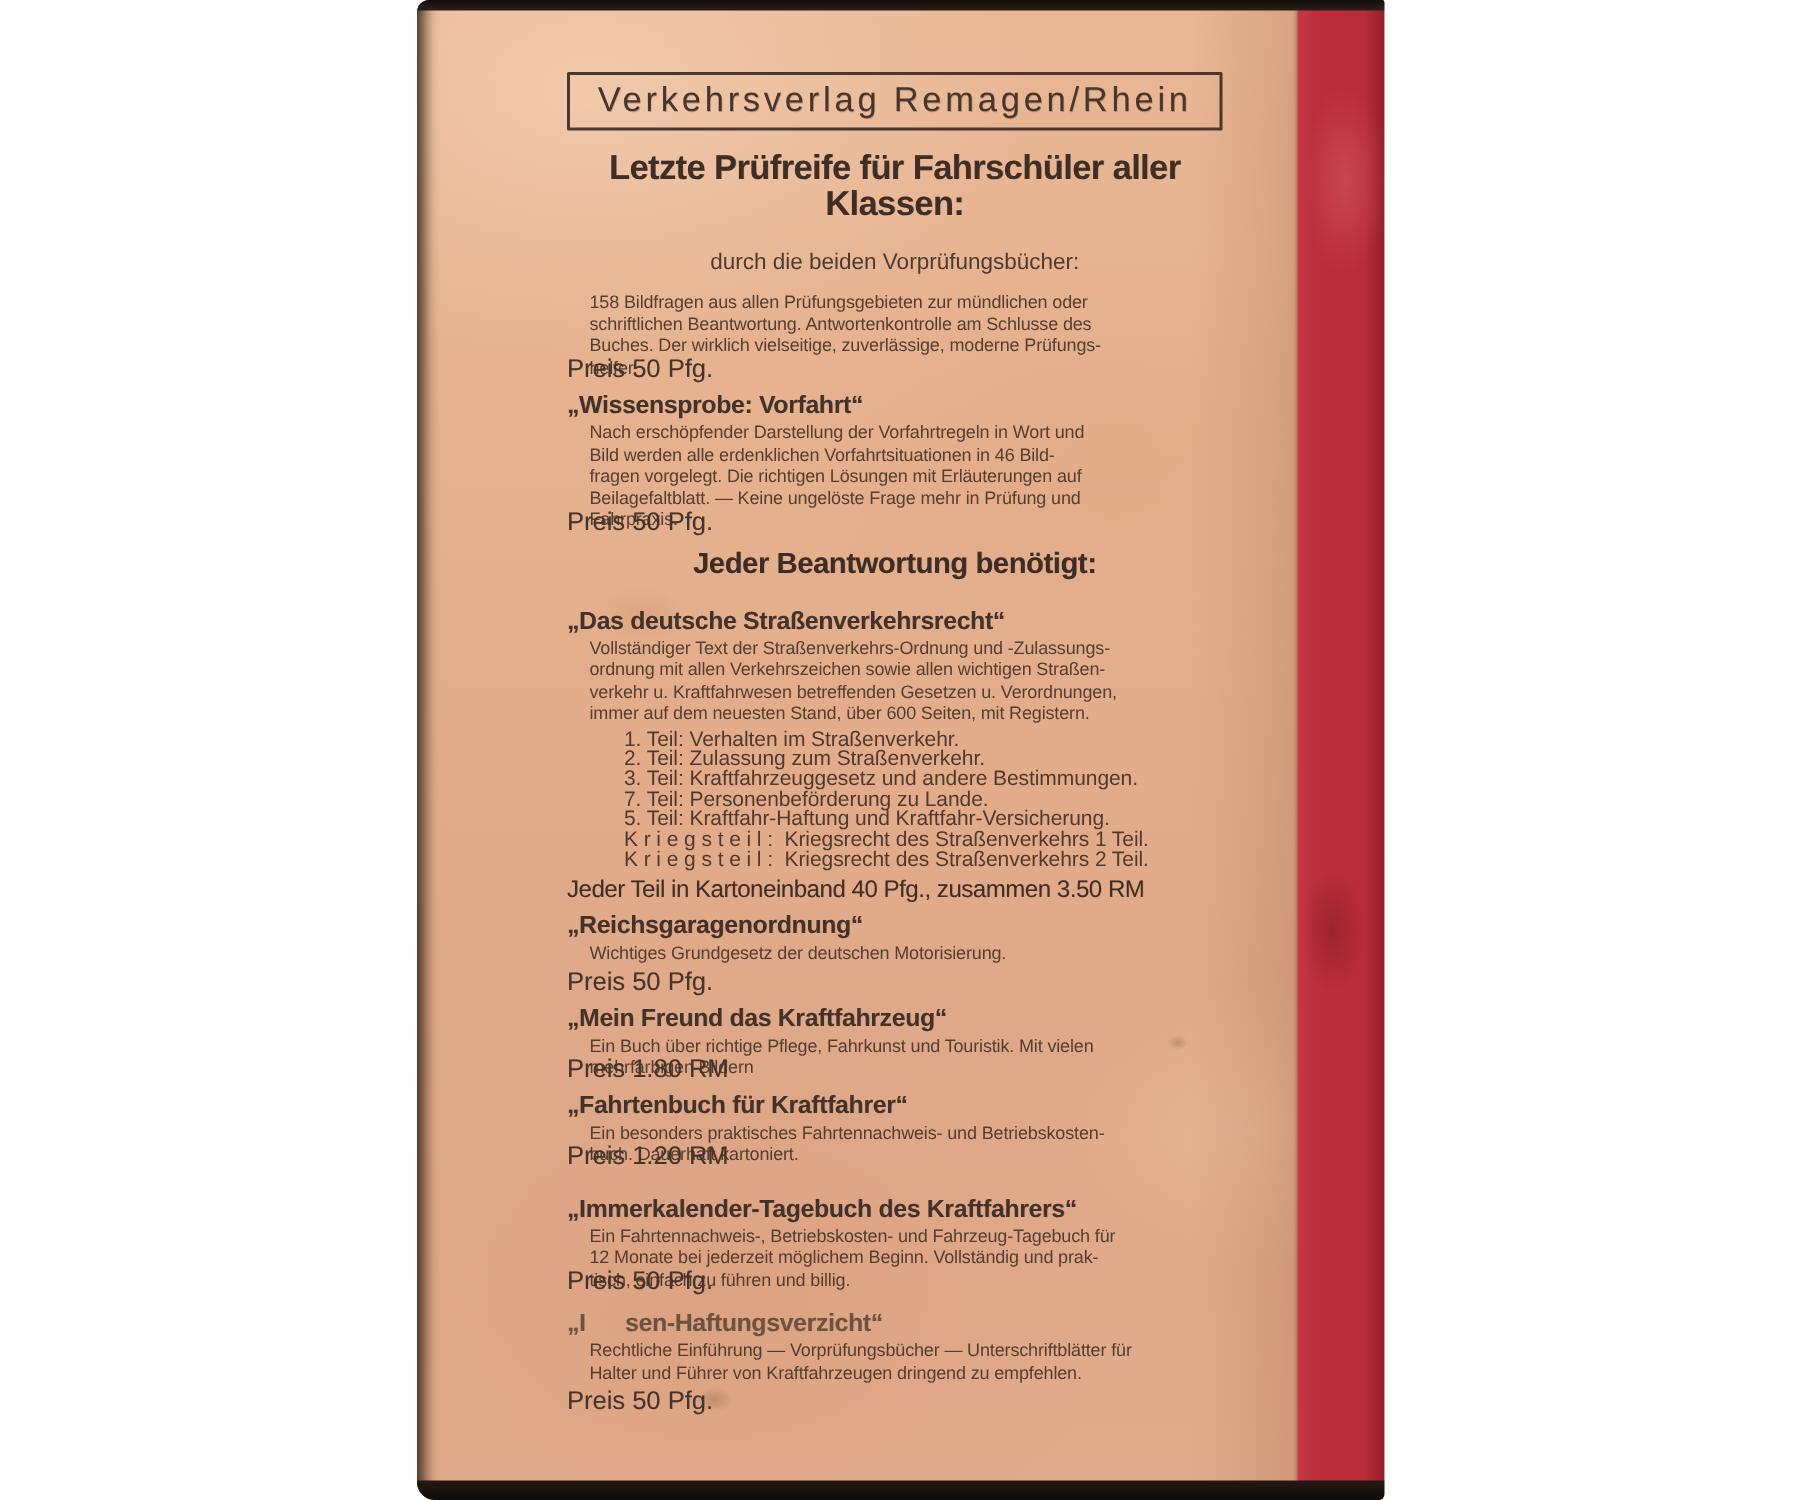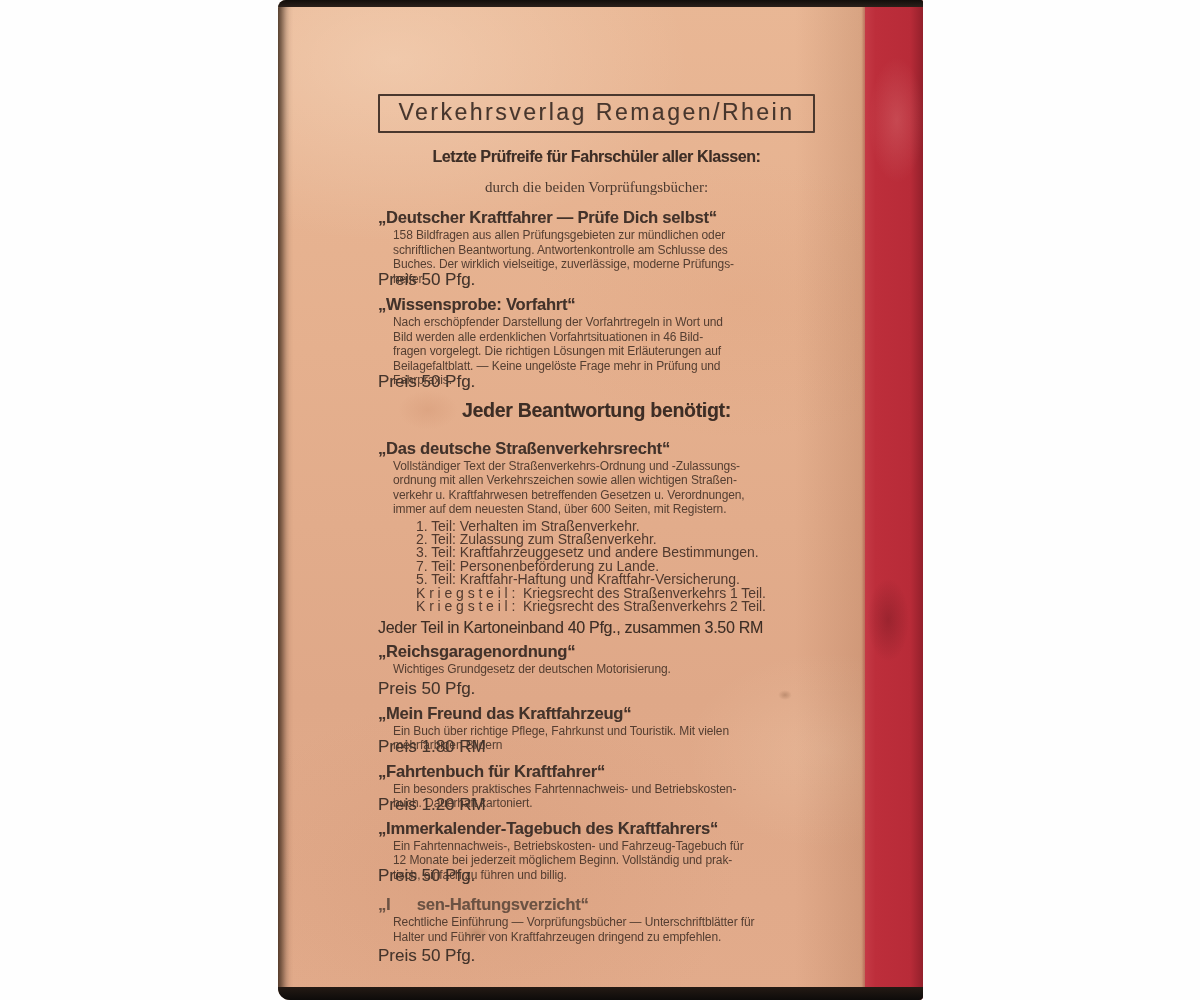--- a/index.html
+++ b/index.html
@@ -38,34 +38,34 @@
     background:linear-gradient(90deg, rgba(150,90,60,0), rgba(150,90,60,.22));
     pointer-events:none;
   }
   .stain{position:absolute;border-radius:50%;pointer-events:none;}
   .stain.s1{left:185px;top:925px;width:26px;height:16px;background:radial-gradient(ellipse, rgba(130,90,60,.35), transparent 70%);}
   .stain.s2{left:500px;top:690px;width:14px;height:10px;background:radial-gradient(ellipse, rgba(110,70,45,.3), transparent 70%);}
   .stain.s3{left:120px;top:390px;width:60px;height:40px;background:radial-gradient(ellipse, rgba(190,120,85,.18), transparent 70%);}
 
   
   .content{
-    position:absolute;left:100px;top:0;width:437px;padding-top:94px;
+    position:absolute;left:100px;top:0;width:437px;padding-top:48px;
     color:#4e3b31;
   }
   .pub-box{
     border:2.5px solid #4a382e;border-radius:1px;
     padding:3px 6px 5px;margin-bottom:12px;
     text-align:center;font-size:23px;letter-spacing:2.5px;color:#47362d;
     text-shadow:.4px .4px 0 rgba(74,56,46,.3);
   }
   .headline{
-    text-align:center;font-weight:bold;font-size:16px;line-height:24px;
+    text-align:center;font-weight:bold;font-size:23px;line-height:24px;
     letter-spacing:-.4px;color:#3e2e26;text-shadow:.3px .3px 0 rgba(62,46,38,.35);
   }
-  .subline{text-align:center;font-size:15px;line-height:20px;margin:8px 0 9px;color:#4c3a30;font-family:Liberation Serif, serif;}
+  .subline{text-align:center;font-size:15px;line-height:20px;margin:18px 0 9px;color:#4c3a30;}
   .bk-title{
     font-weight:bold;font-size:16.5px;line-height:22px;margin-top:5px;
     color:#42322a;letter-spacing:-.2px;white-space:pre-wrap;
     text-shadow:.3px .3px 0 rgba(66,50,42,.3);
   }
   .bk-title.faded{color:rgba(90,70,58,.8);}
   .bk-body{
     font-size:12px;line-height:14.5px;letter-spacing:-.1px;
     padding-left:15px;white-space:pre-line;color:rgba(72,52,41,.92);
   }
@@ -98,21 +98,20 @@
   <div class="content">
 
     <div class="pub-box">
       <span>Verkehrsverlag Remagen/Rhein</span>
     </div>
 
     <div class="headline">Letzte Prüfreife für Fahrschüler aller Klassen:</div>
     <div class="subline">durch die beiden Vorprüfungsbücher:</div>
 
     <div style="margin-top:3px;">
-      <div class="bk-title">„Deutscher Kraftfahrer — Prüfe Dich selbst“</div>
       <div class="bk-body">158 Bildfragen aus allen Prüfungsgebieten zur mündlichen oder
 schriftlichen Beantwortung. Antwortenkontrolle am Schlusse des
 Buches. Der wirklich vielseitige, zuverlässige, moderne Prüfungs-
 helfer.</div>
       <div class="price inline">Preis 50 Pfg.</div>
     </div>
 
     <div>
       <div class="bk-title">„Wissensprobe: Vorfahrt“</div>
       <div class="bk-body">Nach erschöpfender Darstellung der Vorfahrtregeln in Wort und
@@ -157,21 +156,21 @@
     </div>
 
     <div>
       <div class="bk-title">„Fahrtenbuch für Kraftfahrer“</div>
       <div class="bk-body">Ein besonders praktisches Fahrtennachweis- und Betriebskosten-
 buch. Dauerhaft kartoniert.</div>
       <div class="price inline">Preis 1.20 RM</div>
     </div>
 
     <div>
-      <div class="bk-title" style="margin-top:4px;">„Immerkalender-Tagebuch des Kraftfahrers“</div>
+      <div class="bk-title" style="margin-top:16px;">„Immerkalender-Tagebuch des Kraftfahrers“</div>
       <div class="bk-body">Ein Fahrtennachweis-, Betriebskosten- und Fahrzeug-Tagebuch für
 12 Monate bei jederzeit möglichem Beginn. Vollständig und prak-
 tisch, einfach zu führen und billig.</div>
       <div class="price inline">Preis 50 Pfg.</div>
     </div>
 
     <div>
       <div class="bk-title faded" style="margin-top:9px;">„I      sen-Haftungsverzicht“</div>
       <div class="bk-body">Rechtliche Einführung — Vorprüfungsbücher — Unterschriftblätter für
 Halter und Führer von Kraftfahrzeugen dringend zu empfehlen.</div>

